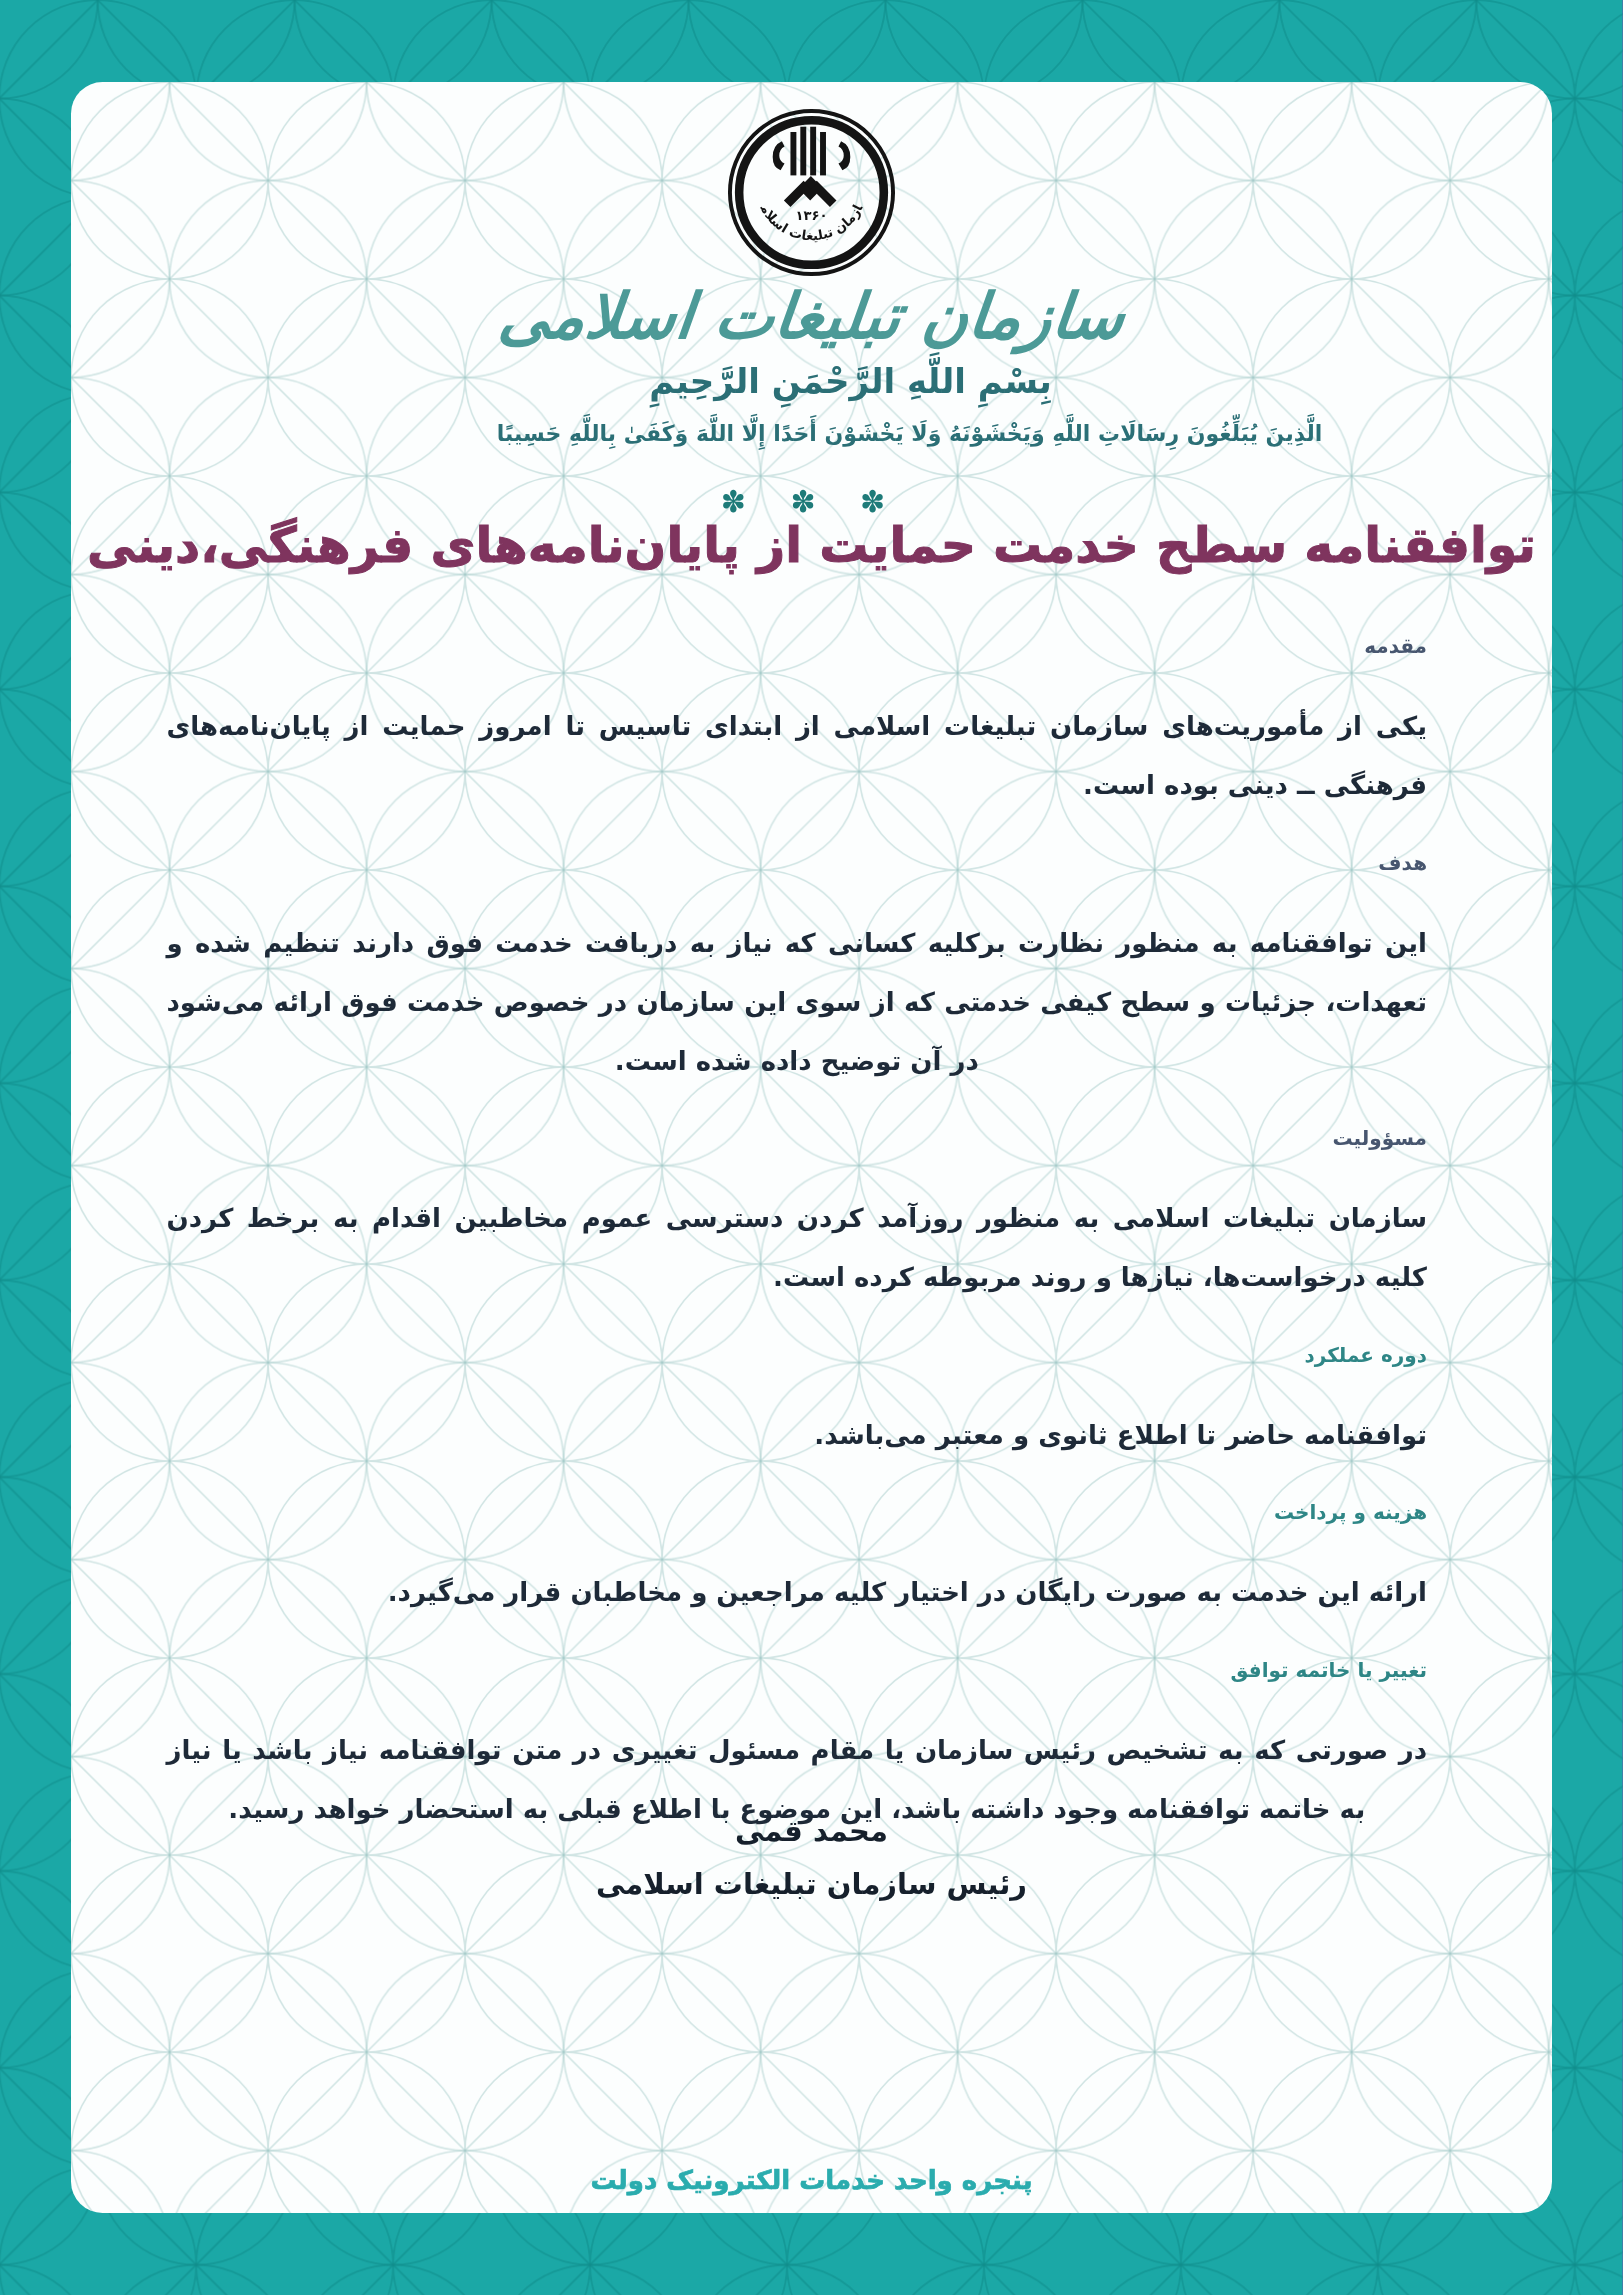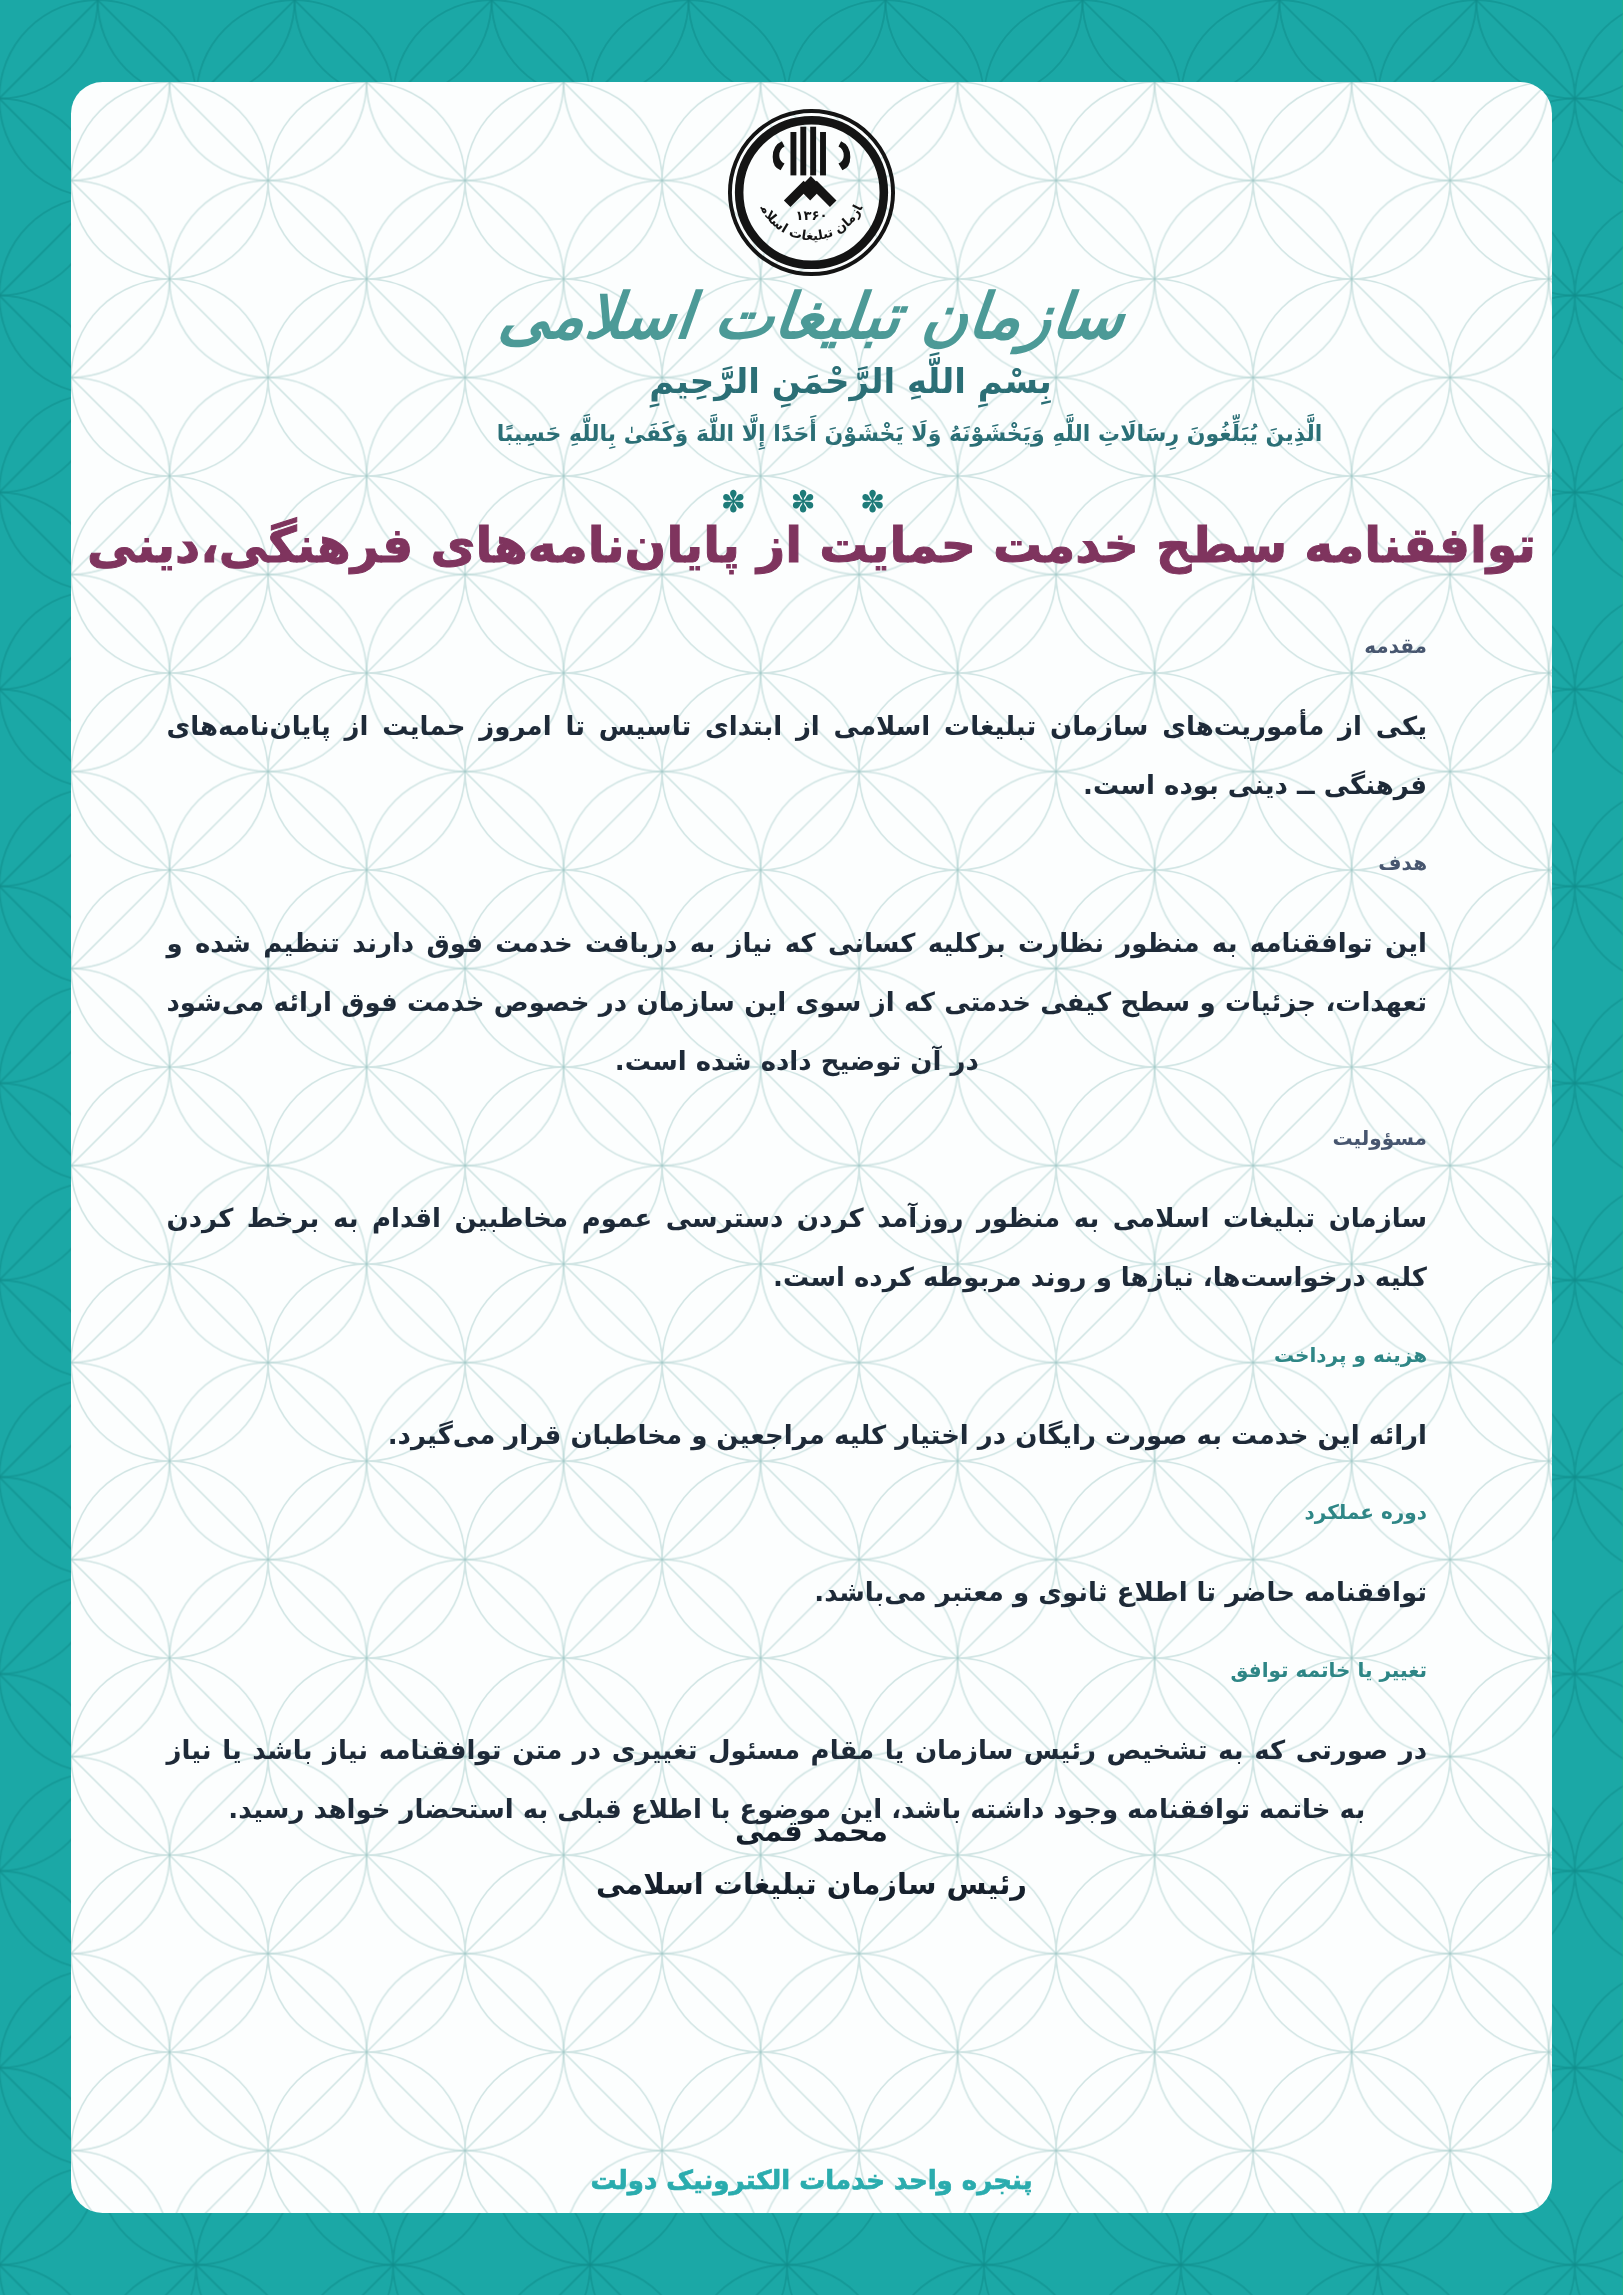--- a/index.html
+++ b/index.html
@@ -1,17 +1,17 @@
 <!DOCTYPE html>
 <html lang="fa" dir="rtl" style="font-size:10.5px"><head>
 <meta charset="utf-8">
 <style>
   html,body{margin:0;padding:0;}
   body{font-family:"DejaVu Sans",sans-serif;}
-  .page{position:relative;width:1624px;height:2295px;background:#22c55e;overflow:hidden;direction:rtl;}
+  .page{position:relative;width:1624px;height:2295px;background:#a21caf;overflow:hidden;direction:rtl;}
   .bg-pattern{position:absolute;inset:0;display:block;}
   .paper{position:absolute;left:72px;top:82px;width:1481px;height:2131px;background:#FCFEFE;border-radius:31.5px;overflow:hidden;}
   .paper-pattern{position:absolute;inset:0;display:block;}
   .content{position:absolute;inset:0;}
 
   
   .logo-block{position:absolute;top:25px;left:0;right:0;text-align:center;}
   .emblem{display:block;margin:0 auto;}
   .logo-signature{margin-top:3.9px;font-size:63px;font-weight:bold;font-style:italic;color:#4C9A97;
       transform:skewX(-6deg);letter-spacing:-2px;line-height:1.1;}
@@ -138,27 +138,27 @@
     <h2 class="sec-h tone-slate">هدف</h2>
     <p class="sec-p p-justify-center">این توافقنامه به منظور نظارت برکلیه کسانی که نیاز به دربافت خدمت فوق دارند تنظیم شده و تعهدات، جزئیات و سطح کیفی خدمتی که از سوی این سازمان در خصوص خدمت فوق ارائه می‌شود در آن توضیح داده شده است.</p>
   </section>
 
   <section class="sec">
     <h2 class="sec-h tone-slate">مسؤولیت</h2>
     <p class="sec-p p-justify-right">سازمان تبلیغات اسلامی به منظور روزآمد کردن دسترسی عموم مخاطبین اقدام به برخط کردن کلیه درخواست‌ها، نیازها و روند مربوطه کرده است.</p>
   </section>
 
   <section class="sec">
-    <h2 class="sec-h tone-teal">هزینه و پرداخت</h2>
-    <p class="sec-p p-right">ارائه این خدمت به صورت رایگان در اختیار کلیه مراجعین و مخاطبان قرار می‌گیرد.</p>
+    <h2 class="sec-h tone-teal">دوره عملکرد</h2>
+    <p class="sec-p p-right">توافقنامه حاضر تا اطلاع ثانوی و معتبر می‌باشد.</p>
   </section>
 
   <section class="sec">
-    <h2 class="sec-h tone-teal">دوره عملکرد</h2>
-    <p class="sec-p p-right">توافقنامه حاضر تا اطلاع ثانوی و معتبر می‌باشد.</p>
+    <h2 class="sec-h tone-teal">هزینه و پرداخت</h2>
+    <p class="sec-p p-right">ارائه این خدمت به صورت رایگان در اختیار کلیه مراجعین و مخاطبان قرار می‌گیرد.</p>
   </section>
 
   <section class="sec">
     <h2 class="sec-h tone-teal">تغییر یا خاتمه توافق</h2>
     <p class="sec-p p-justify-center">در صورتی که به تشخیص رئیس سازمان یا مقام مسئول تغییری در متن توافقنامه نیاز باشد یا نیاز به خاتمه توافقنامه وجود داشته باشد، این موضوع با اطلاع قبلی به استحضار خواهد رسید.</p>
   </section>
 </div>
 
       <div class="sig">
         <div class="sig-name">محمد قمی</div>

